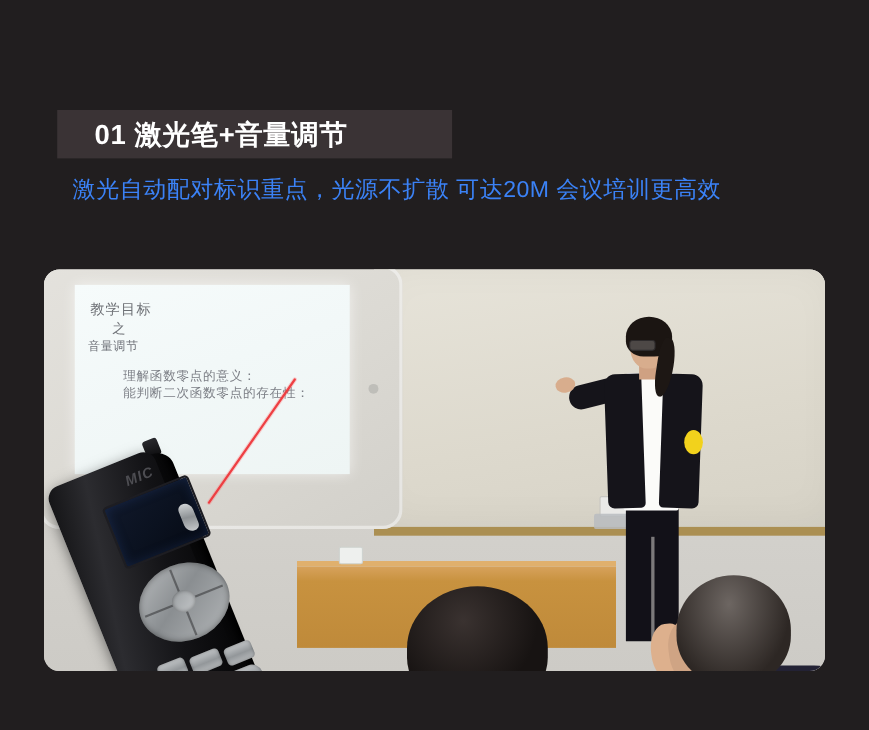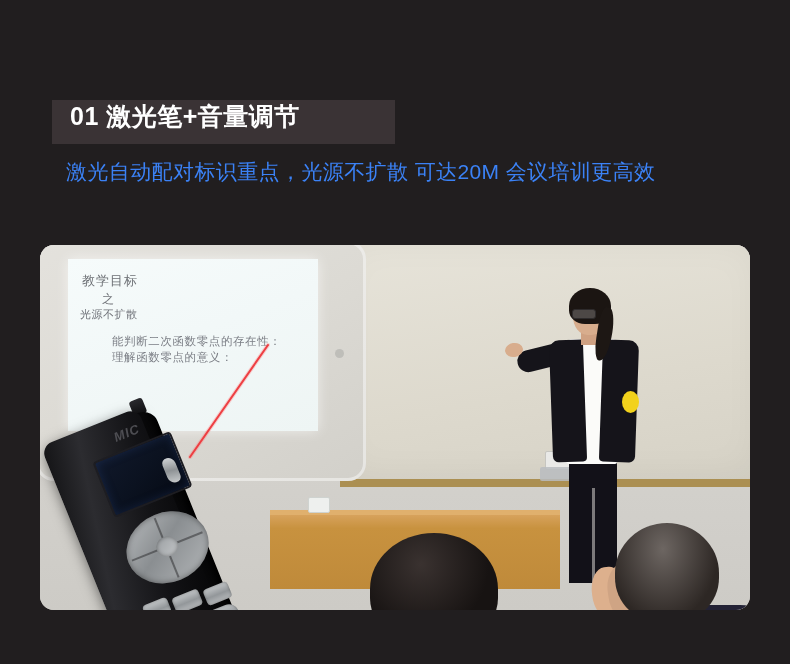--- a/index.html
+++ b/index.html
@@ -17,20 +17,22 @@
 
   
   .title-banner {
     position: absolute;
     left: 52px;
     top: 100px;
     width: 343px;
     height: 44px;
     background: #3a3335;
     display: flex;
+    align-items: center;
+    padding-left: 16px;
   }
   .title-text {
     color: #ffffff;
     font-size: 25px;
     font-weight: bold;
     letter-spacing: 0.5px;
     padding-left: 18px;
     white-space: nowrap;
   }
   .subtitle {
@@ -399,24 +401,24 @@
   <div class="wall"></div>
 
   <div class="whiteboard"></div>
   <div class="wb-socket"></div>
   <div class="whiteboard-tray"></div>
 
   <div class="projector-board">
     <div class="slide">
       <div class="slide-title">教学目标</div>
       <div class="slide-sub1">之</div>
-      <div class="slide-sub2">光源不扩散</div>
+      <div class="slide-sub2">音量调节</div>
       <div class="slide-bullets">
+        <div>理解函数零点的意义：</div>
         <div>能判断二次函数零点的存在性：</div>
-        <div>理解函数零点的意义：</div>
       </div>
     </div>
   </div>
 
   <div class="desk"></div>
   <div class="desk-cup"></div>
 
   <div class="presenter">
     <div class="p-arm"></div>
     <div class="p-hand"></div>

